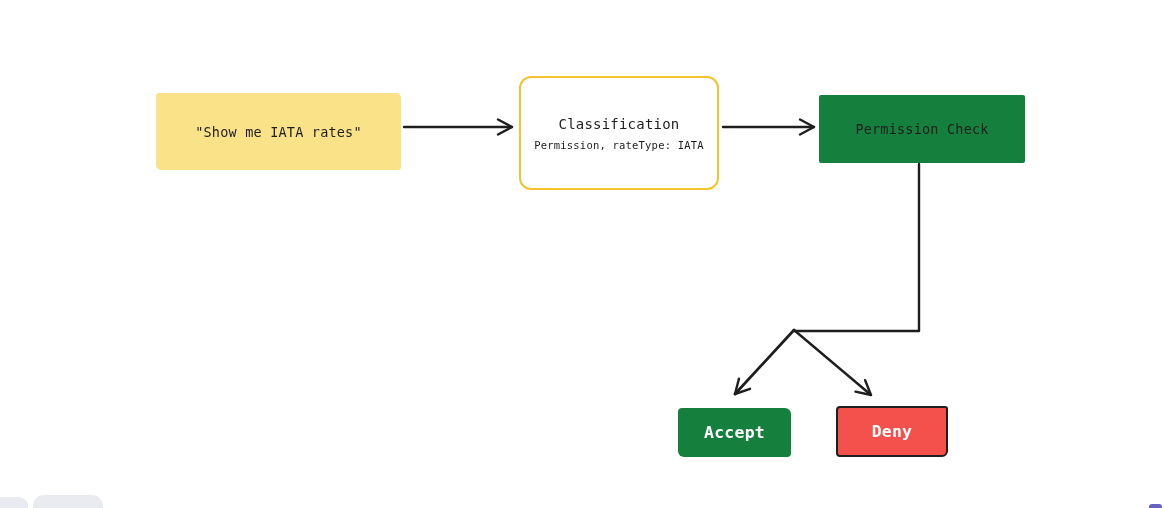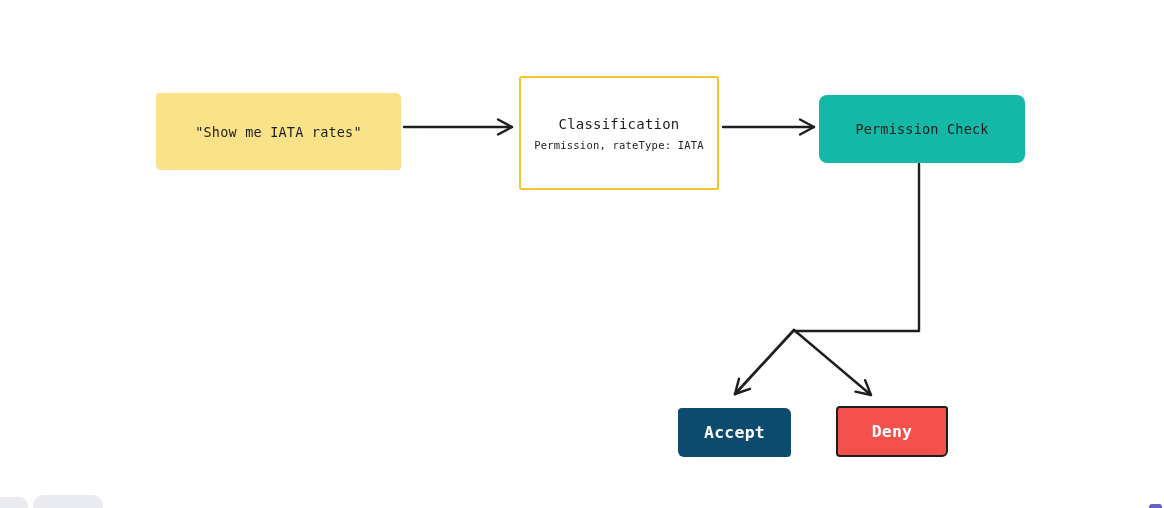--- a/index.html
+++ b/index.html
@@ -30,35 +30,35 @@
   .node-user-query {
     left: 156px; top: 93px; width: 245px; height: 77px;
     background: #FAE289;
     border-radius: 3px 5px 3px 5px;
     font-size: 13.5px;
   }
   .node-classification {
     left: 519px; top: 76px; width: 200px; height: 114px;
     background: #FFFFFF;
     border: 2px solid #F5C42C;
-    border-radius: 3px;
+    border-radius: 12px;
     flex-direction: column;
     gap: 7px;
   }
   .node-classification .title { font-size: 14px; }
   .node-classification .subtitle { font-size: 10.5px; }
   .node-permission {
     left: 819px; top: 95px; width: 206px; height: 68px;
-    background: #14b8a6;
-    border-radius: 8px;
+    background: #15803d;
+    border-radius: 2px;
     font-size: 13.5px;
   }
   .node-accept {
     left: 678px; top: 408px; width: 113px; height: 49px;
-    background: #0c4a6e;
+    background: #15803d;
     color: #FFFFFF;
     border-radius: 4px 6px 4px 6px;
     font-size: 16.5px;
     font-weight: bold;
   }
   .node-deny {
     left: 836px; top: 406px; width: 112px; height: 51px;
     background: #F4514C;
     color: #FFFFFF;
     border: 2.5px solid #1E1E1E;

